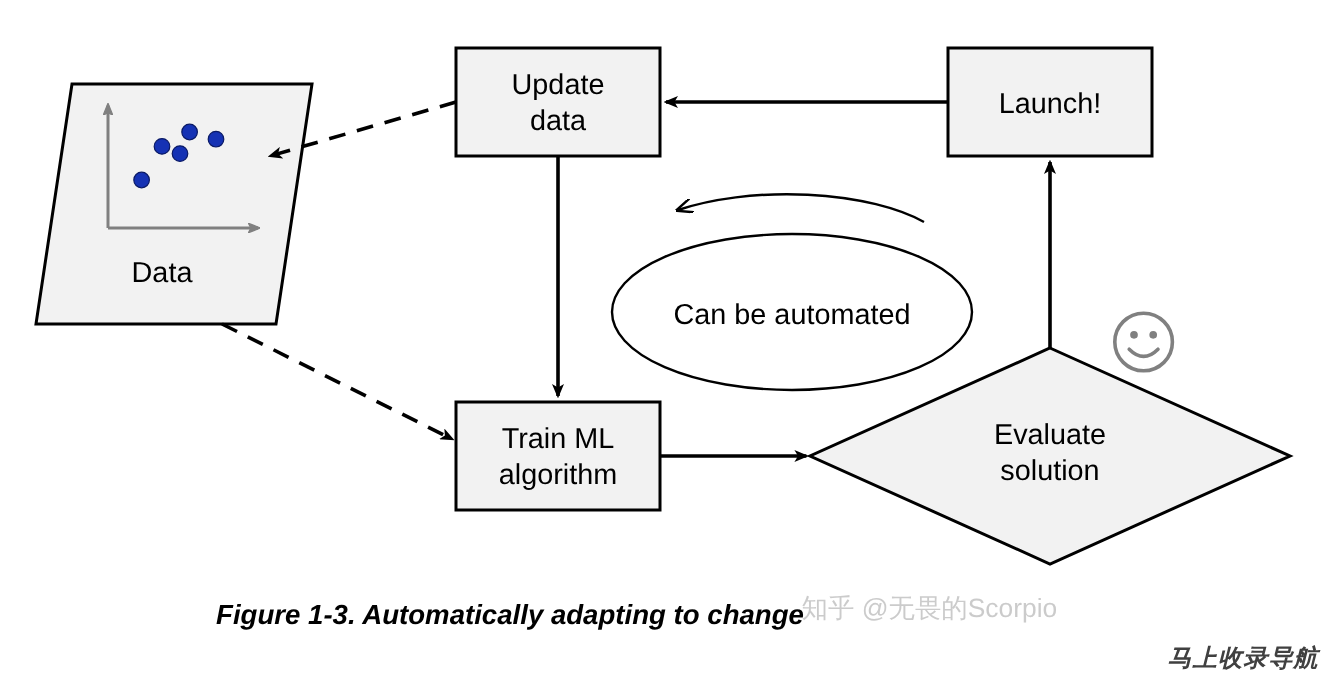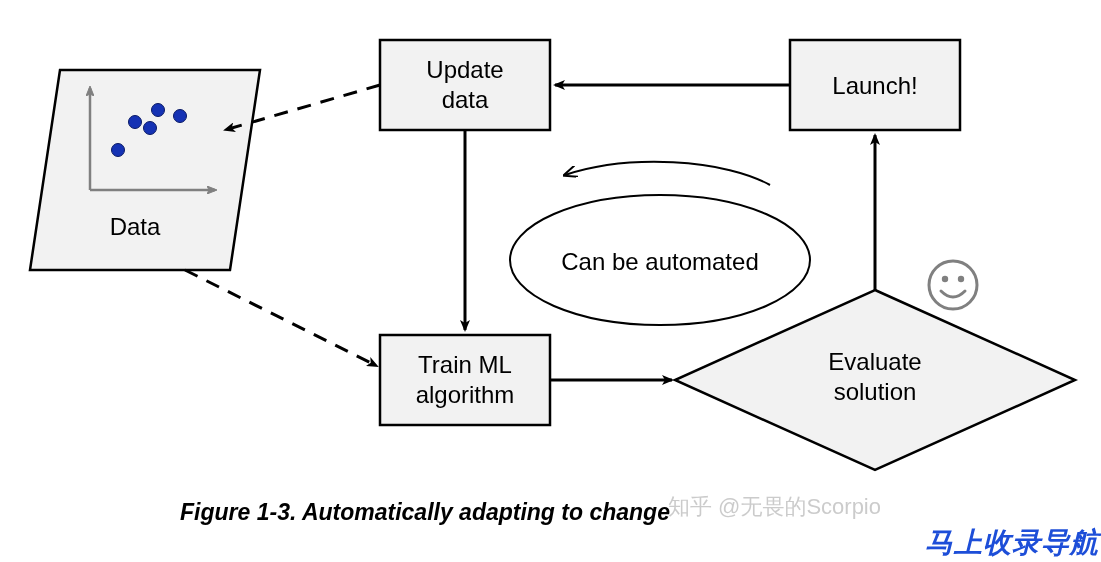--- a/index.html
+++ b/index.html
@@ -33,24 +33,24 @@
     opacity: 0.6;
     font-size: 22px;
     font-family: "Microsoft YaHei", Arial, sans-serif;
     pointer-events: none;
     margin-top: 12px;
   }
   .watermark2 {
     position: absolute;
     right: 2px;
     bottom: 0px;
-    color: #1d4ed8;
+    color: #404040;
     font-style: italic;
     font-weight: bold;
-    font-size: 28px;
+    font-size: 20px;
     font-family: "Microsoft YaHei", Arial, sans-serif;
     pointer-events: none;
     letter-spacing: 1px;
   }
 </style>
 </head>
 <body>
 
 <svg width="1101" height="562" viewBox="0 0 1101 562">
   <defs>

